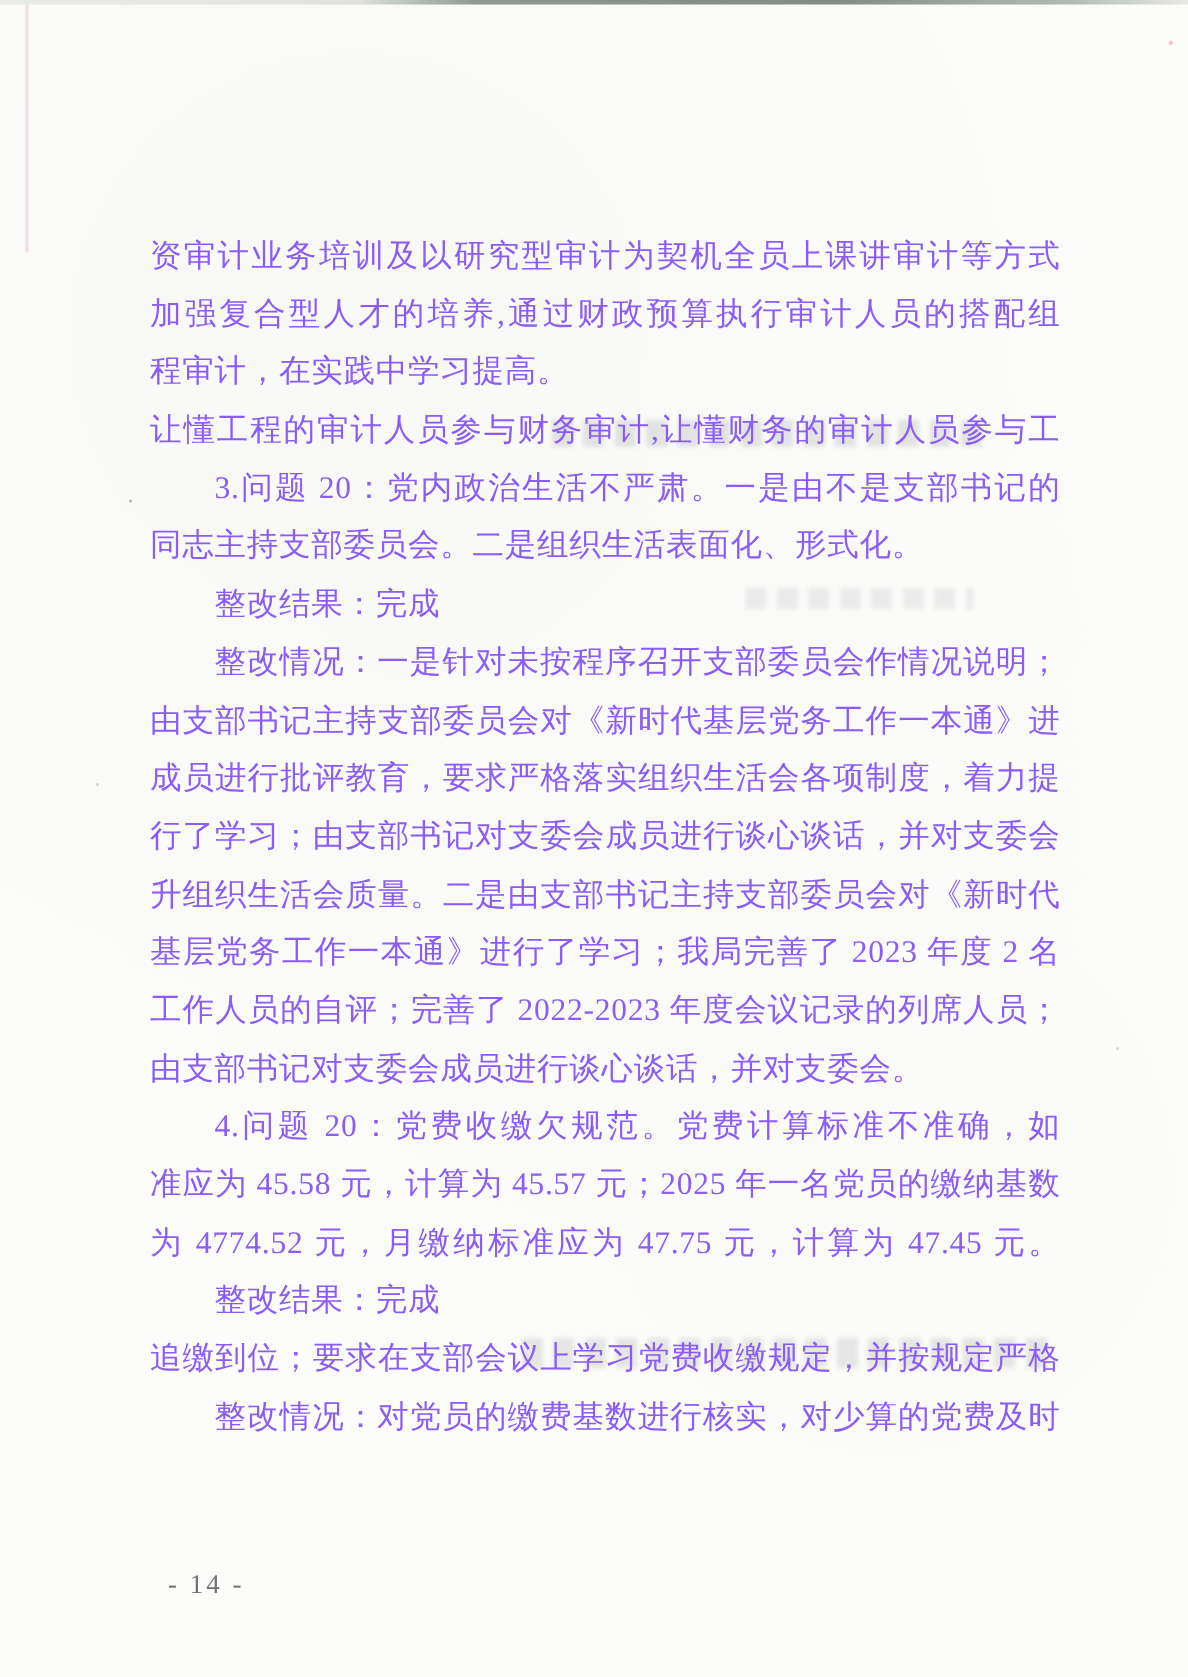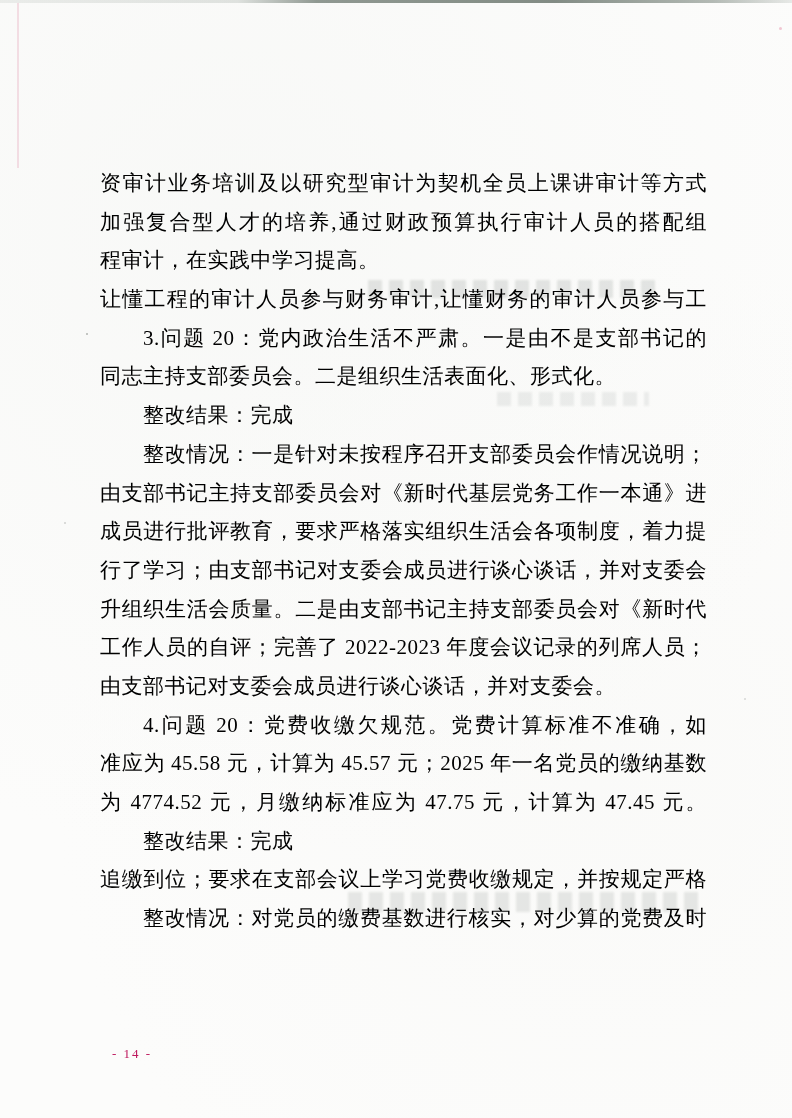--- a/index.html
+++ b/index.html
@@ -20,46 +20,46 @@
     inset: 0;
     background:
       radial-gradient(circle at 30% 20%, rgba(245,246,244,0.6), rgba(255,255,255,0) 60%),
       radial-gradient(circle at 75% 70%, rgba(248,248,246,0.5), rgba(255,255,255,0) 55%),
       #fcfcfb;
   }
   
   .textblock {
     position: absolute;
     left: 100px;
-    top: 164px;
+    top: 151px;
     width: 607px;
-    color: #000000;
+    color: #8b5cf6;
   }
   .para { margin: 0; padding: 0; }
   .line {
     height: 38.7px;
     line-height: 38.7px;
     font-size: 21px;
     letter-spacing: 0.5px;
     white-space: normal;
     text-align: justify;
     text-align-last: left;
     text-justify: inter-character;
     overflow: hidden;
   }
   .line.fill { text-align-last: justify; }
   .line.indent { text-indent: 43px; }
   
   .page-number {
     position: absolute;
     left: 112px;
     top: 1046px;
-    font-size: 13px;
+    font-size: 18px;
     letter-spacing: 2px;
-    color: #be185d;
+    color: #737373;
   }
   
   .top-strip {
     position: absolute;
     top: 0; left: 0;
     width: 792px; height: 3px;
     background: linear-gradient(to right,
       rgba(170,178,171,0.20) 0%,
       rgba(160,170,162,0.30) 30%,
       rgba(108,120,111,0.75) 40%,
@@ -127,20 +127,21 @@
     </div>
     <div class="para">
       <div class="line indent">整改结果：完成</div>
     </div>
     <div class="para">
       <div class="line indent fill">整改情况：一是针对未按程序召开支部委员会作情况说明；</div>
       <div class="line fill">由支部书记主持支部委员会对《新时代基层党务工作一本通》进</div>
       <div class="line fill">成员进行批评教育，要求严格落实组织生活会各项制度，着力提</div>
       <div class="line fill">行了学习；由支部书记对支委会成员进行谈心谈话，并对支委会</div>
       <div class="line fill">升组织生活会质量。二是由支部书记主持支部委员会对《新时代</div>
+      <div class="line fill">基层党务工作一本通》进行了学习；我局完善了 2023 年度 2 名</div>
       <div class="line fill">工作人员的自评；完善了 2022-2023 年度会议记录的列席人员；</div>
       <div class="line">由支部书记对支委会成员进行谈心谈话，并对支委会。</div>
     </div>
     <div class="para">
       <div class="line indent fill">4.问题 20：党费收缴欠规范。党费计算标准不准确，如 2021</div>
       <div class="line fill">准应为 45.58 元，计算为 45.57 元；2025 年一名党员的缴纳基数</div>
       <div class="line fill">为 4774.52 元，月缴纳标准应为 47.75 元，计算为 47.45 元。</div>
     </div>
     <div class="para">
       <div class="line indent">整改结果：完成</div>

